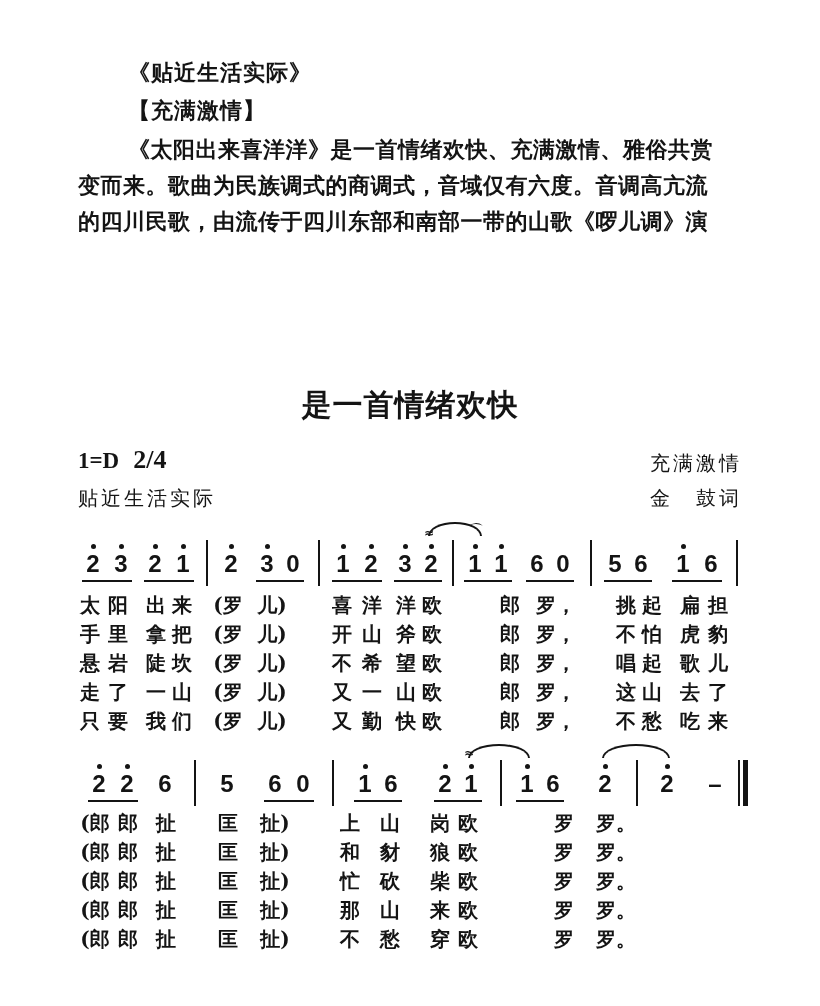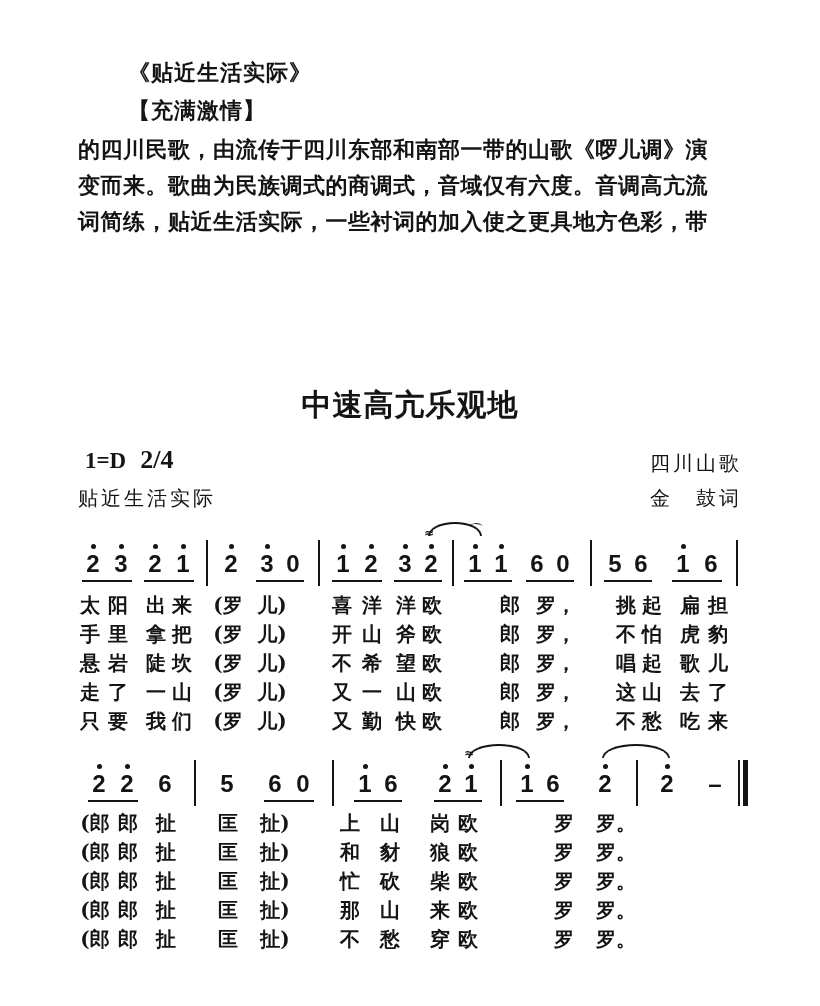--- a/index.html
+++ b/index.html
@@ -12,21 +12,21 @@
 
     
     .work-title { left: 128px; top: 58px; font-size: 22px; font-family: "DejaVu Serif", serif; font-weight: bold; letter-spacing: 1px; }
     .section-head { left: 128px; top: 96px; font-size: 22px; font-weight: bold; letter-spacing: 1px; }
     .prose { left: 78px; top: 132px; width: 672px; }
     .prose-line { height: 36px; line-height: 36px; font-size: 22px; font-weight: bold; white-space: nowrap; letter-spacing: 0.5px; }
     .prose-line.indent { padding-left: 50px; }
 
     .song-title { left: 0; width: 820px; top: 385px; text-align: center; font-size: 30px; font-weight: bold; letter-spacing: 1px; }
 
-    .key-sig { left: 85px; top: 445px; font-size: 23px; font-family: "Liberation Serif", serif; font-weight: bold; }
+    .key-sig { left: 78px; top: 445px; font-size: 23px; font-family: "Liberation Serif", serif; font-weight: bold; }
     .time-sig { font-size: 26px; margin-left: 14px; font-family: "Liberation Serif", serif; }
     .tempo { left: 78px; top: 485px; font-size: 20px; font-family: "DejaVu Serif", serif; letter-spacing: 3px; }
     .genre { right: 78px; top: 450px; font-size: 20px; font-family: "DejaVu Serif", serif; letter-spacing: 3px; }
     .lyricist { right: 78px; top: 485px; font-size: 20px; font-family: "DejaVu Serif", serif; letter-spacing: 3px; }
 
     
     .staff { left: 78px; height: 60px; width: 680px; }
     .note {
       position: absolute; width: 22px; text-align: center;
       font-size: 24px; font-weight: bold; font-family: "Liberation Sans", sans-serif;
@@ -47,32 +47,32 @@
     .lyric-line { position: relative; height: 29px; font-size: 20px; font-family: "DejaVu Serif", serif; font-weight: bold; }
     .syl { position: absolute; top: 2px; width: 24px; text-align: center; }
   </style>
 </head>
 <body>
 
 <div class="abs work-title">《贴近生活实际》</div>
 <div class="abs section-head">【充满激情】</div>
 
 <div class="abs prose">
+  <div class="prose-line indent">《太阳出来喜洋洋》是一首情绪欢快、充满激情、雅俗共赏</div>
+  <div class="prose-line">变而来。歌曲为民族调式的商调式，音域仅有六度。音调高亢流</div>
   <div class="prose-line">的四川民歌，由流传于四川东部和南部一带的山歌《啰儿调》演</div>
-  <div class="prose-line">变而来。歌曲为民族调式的商调式，音域仅有六度。音调高亢流</div>
-  <div class="prose-line">词简练，贴近生活实际，一些衬词的加入使之更具地方色彩，带</div>
-</div>
-
-<div class="abs song-title">中速高亢乐观地</div>
+</div>
+
+<div class="abs song-title">是一首情绪欢快</div>
 
 <div class="abs key-sig">
   <span>1=D</span><span class="time-sig">2/4</span>
 </div>
 <div class="abs tempo">贴近生活实际</div>
-<div class="abs genre">四川山歌</div>
+<div class="abs genre">充满激情</div>
 <div class="abs lyricist">金　鼓词</div>
 
 <div class="abs staff" style="top:530px;">
   <span class="note" style="left:4px;"><i class="dot-above"></i><span>2</span></span>
   <span class="note" style="left:32px;"><i class="dot-above"></i><span>3</span></span>
   <div class="beam" style="left:4px;width:50px;"></div>
   <span class="note" style="left:66px;"><i class="dot-above"></i><span>2</span></span>
   <span class="note" style="left:94px;"><i class="dot-above"></i><span>1</span></span>
   <div class="beam" style="left:66px;width:50px;"></div>
   <div class="bar" style="left:128px;"></div>

